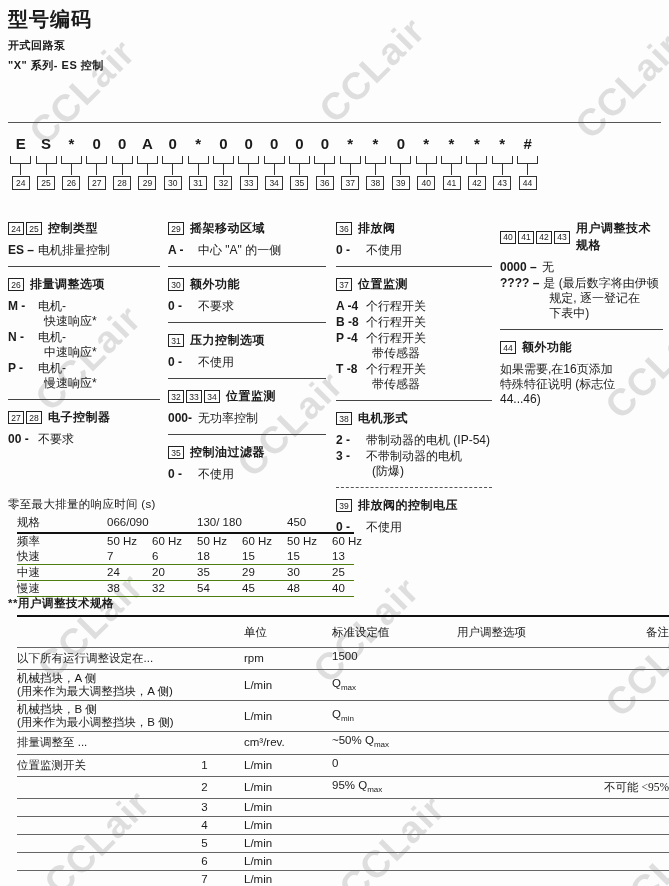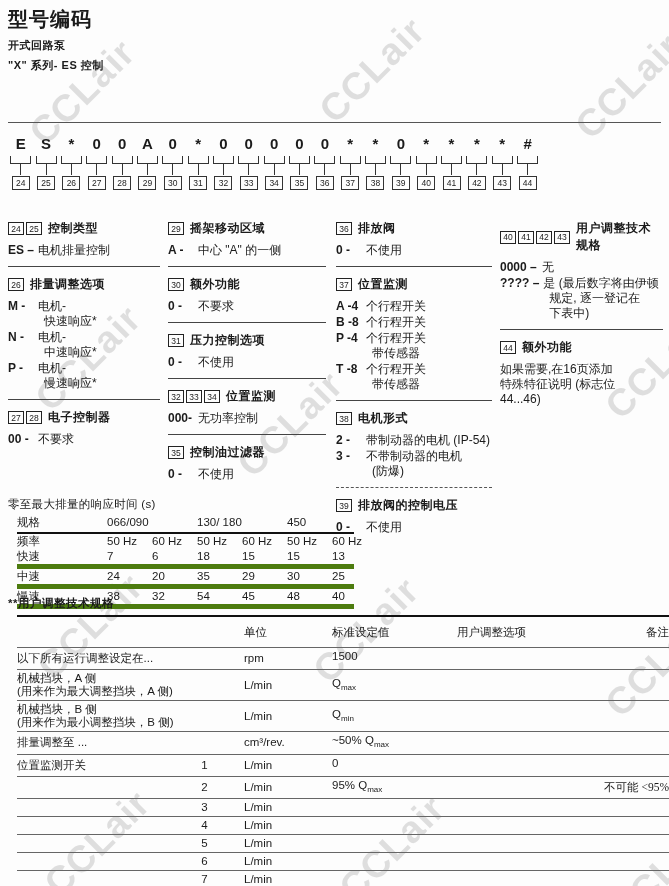--- a/index.html
+++ b/index.html
@@ -51,21 +51,21 @@
   .sep { border:none; border-top:1px solid #444; margin:8px 0 9px 0; }
   .sep.dashed { border-top:1px dashed #555; }
 
   
   .resp { position:absolute; left:8px; top:497px; width:337px; font-size:11.5px; }
   .resp .ttl { margin-bottom:3px; letter-spacing:0.3px; }
   table { border-collapse:collapse;margin-left:9px; }
   .resp table { width:337px; table-layout:fixed; }
   .resp td { padding:1px 0; white-space:nowrap; overflow:visible; line-height:13px; }
   .resp tr.grp td { border-bottom:2.5px solid #111; padding-bottom:3px; }
-  .resp tr.line td { border-bottom:5px solid #4d7c0f; }
+  .resp tr.line td { border-bottom:1px solid #4d7c0f; }
 
   
   .spec { position:absolute; left:8px; top:596px; width:652px; font-size:11.5px; }
   .spec .ttl { font-weight:bold; margin-bottom:4px; letter-spacing:0.5px; }
   .spec table { width:652px; table-layout:fixed; border-top:2px solid #111; }
   .spec td { padding:2px 0; line-height:13px; border-bottom:1px solid #666; vertical-align:middle; }
   .spec tr.hd td { height:26px; border-bottom:1px solid #666; }
   .spec .c-num { text-align:center; }
   .spec .c-unit { padding-left:17px; }
   .spec .c-std { padding-left:15px; }

